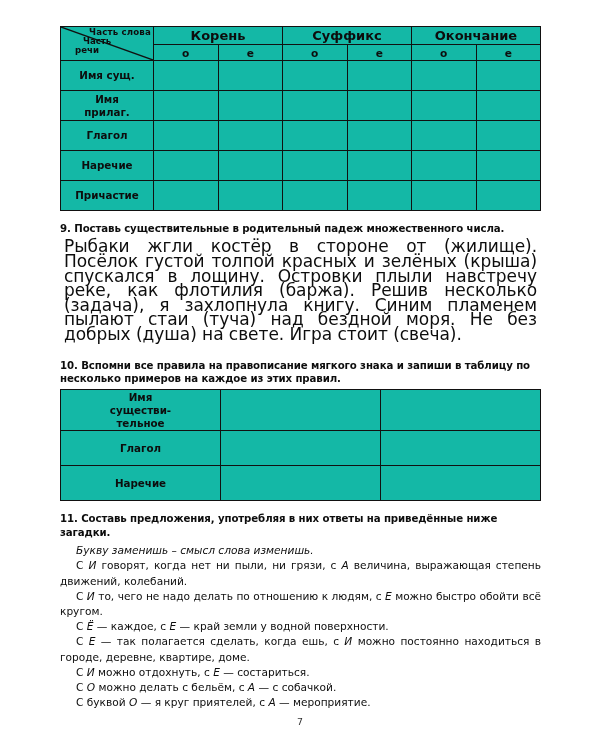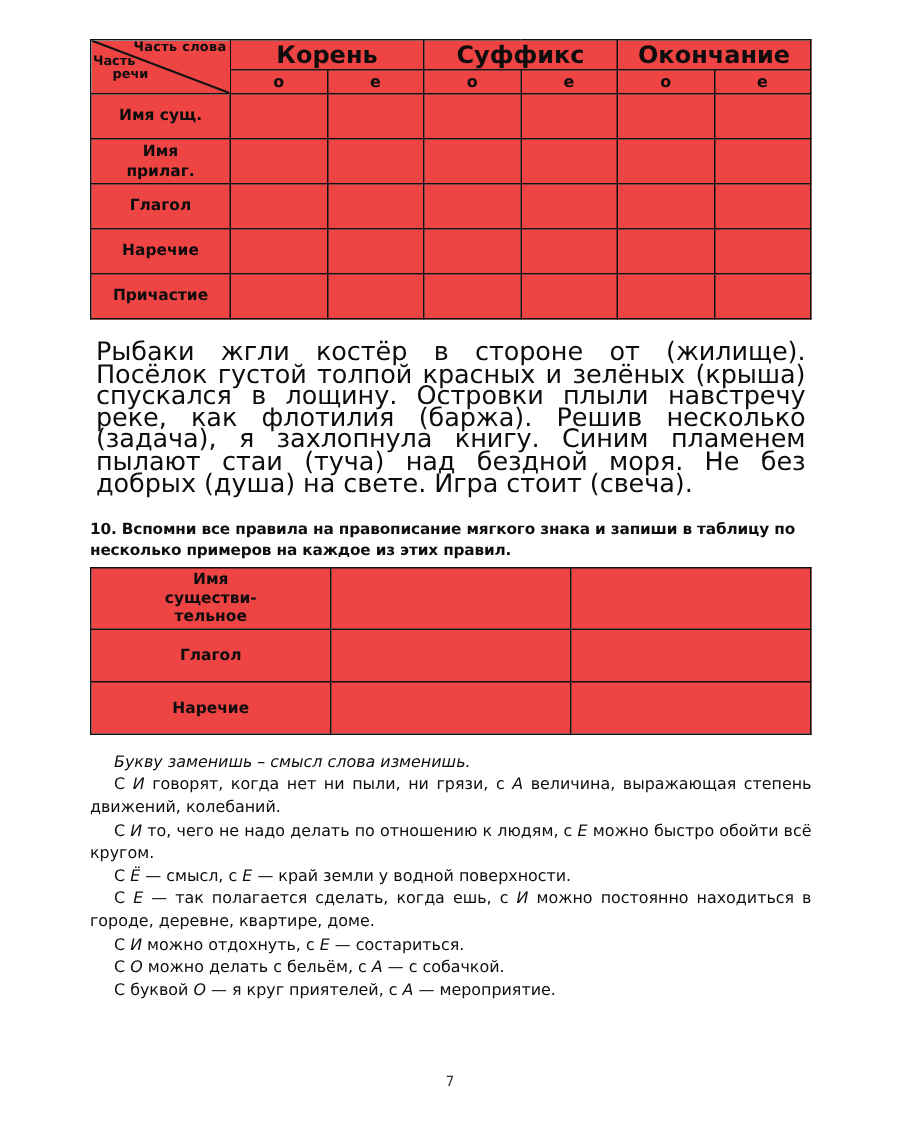--- a/index.html
+++ b/index.html
@@ -64,23 +64,23 @@
     width: 481px;
     table-layout: fixed;
   }
   table.grid td, table.grid th {
     border: 1.4px solid #111111;
     padding: 0;
     font-size: 10.2px;
     font-weight: bold;
     text-align: center;
     vertical-align: middle;
-    background: #ef4444;
-  }
-  table.grid .hdr-group { height: 17px; font-size: 16px; }
+    background: #14b8a6;
+  }
+  table.grid .hdr-group { height: 17px; font-size: 13px; }
   table.grid .hdr-sub   { height: 15px; font-size: 10.6px; }
   table.grid .rowlabel  { font-size: 10.3px; line-height: 12.4px; }
   table.grid .cell      { }
 
   
   .corner {
     position: relative;
     padding: 0 !important;
     height: 32px;
   }
@@ -100,20 +100,21 @@
     letter-spacing: 0.2px;
     white-space: nowrap;
   }
   .corner .c-bot1 {
     position: absolute;
     left: 1px;
     top: 9px;
     font-size: 8.6px;
     font-weight: bold;
     white-space: nowrap;
+    padding-left: 21px;
   }
   .corner .c-bot2 {
     position: absolute;
     left: 14px;
     top: 18px;
     font-size: 8.6px;
     font-weight: bold;
     white-space: nowrap;
   }
 
@@ -213,20 +214,21 @@
           <td class="cell"></td>
           <td class="cell"></td>
         </tr>
       </tbody>
     </table>
   </div>
 
   <div class="gap-md"></div>
 
   <div>
+    <p class="ex-title">9. Поставь существительные в родительный падеж множественного числа.</p>
     <p class="body-text para">Рыбаки жгли костёр в стороне от (жилище). Посёлок густой толпой красных и зелёных (крыша) спускался в лощину. Островки плыли навстречу реке, как флотилия (баржа). Решив несколько (задача), я захлопнула книгу. Синим пламенем пылают стаи (туча) над бездной моря. Не без добрых (душа) на свете. Игра стоит (свеча).</p>
   </div>
 
   <div class="gap-lg"></div>
 
   <div>
     <p class="ex-title">10. Вспомни все правила на правописание мягкого знака и запиши в таблицу по несколько примеров на каждое из этих правил.</p>
 
     <table class="grid" id="table-softsign">
       <tbody>
@@ -245,25 +247,26 @@
           <td class="cell"></td>
           <td class="cell"></td>
         </tr>
       </tbody>
     </table>
   </div>
 
   <div class="gap-md"></div>
 
   <div>
+    <p class="ex-title">11. Составь предложения, употребляя в них ответы на приведённые ниже загадки.</p>
     <p class="italic-line">Букву заменишь – смысл слова изменишь.</p>
     <div id="riddle-list">
         <p class="riddle"><span>С </span><i>И</i><span> говорят, когда нет ни пыли, ни грязи, с </span><i>А</i><span> величина, выражающая степень движений, колебаний.</span></p>
         <p class="riddle"><span>С </span><i>И</i><span> то, чего не надо делать по отношению к людям, с </span><i>Е</i><span> можно быстро обойти всё кругом.</span></p>
-        <p class="riddle"><span>С </span><i>Ё</i><span> — смысл, с </span><i>Е</i><span> — край земли у водной поверхности.</span></p>
+        <p class="riddle"><span>С </span><i>Ё</i><span> — каждое, с </span><i>Е</i><span> — край земли у водной поверхности.</span></p>
         <p class="riddle"><span>С </span><i>Е</i><span> — так полагается сделать, когда ешь, с </span><i>И</i><span> можно постоянно находиться в городе, деревне, квартире, доме.</span></p>
         <p class="riddle"><span>С </span><i>И</i><span> можно отдохнуть, с </span><i>Е</i><span> — состариться.</span></p>
         <p class="riddle"><span>С </span><i>О</i><span> можно делать с бельём, с </span><i>А</i><span> — с собачкой.</span></p>
         <p class="riddle"><span>С буквой </span><i>О</i><span> — я круг приятелей, с </span><i>А</i><span> — мероприятие.</span></p>
       </div>
   </div>
 
 </div>
 
 <div class="page-number">7</div>

